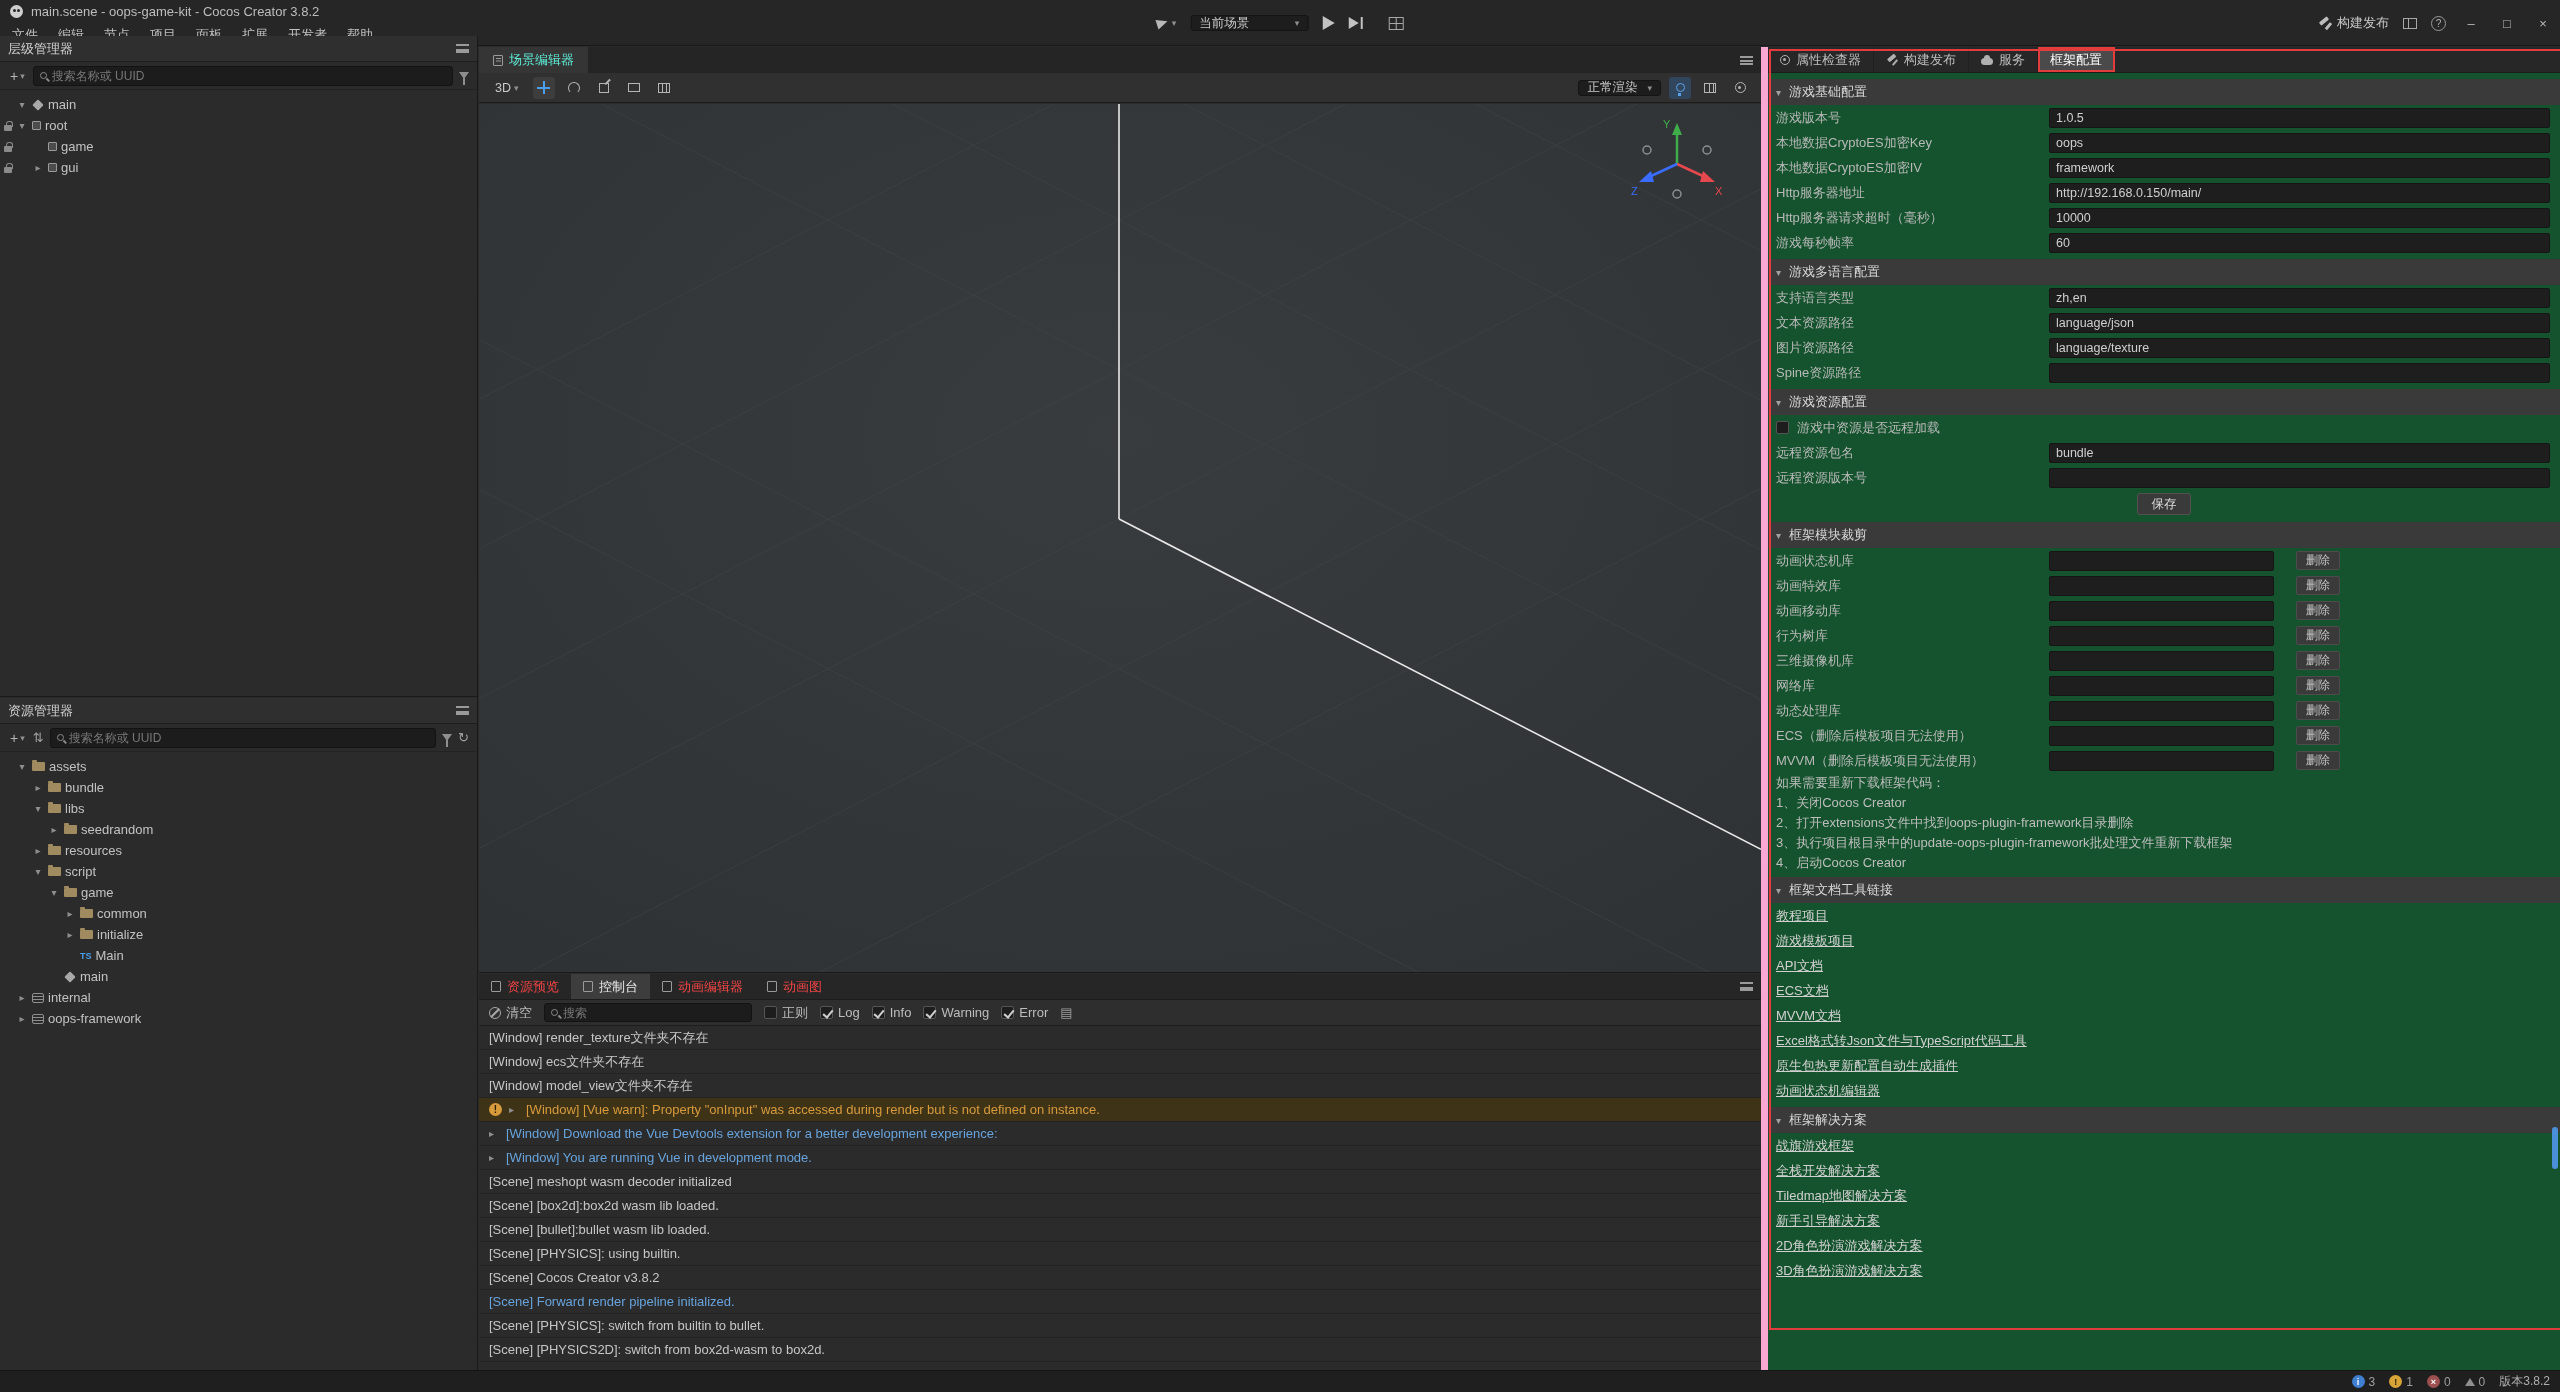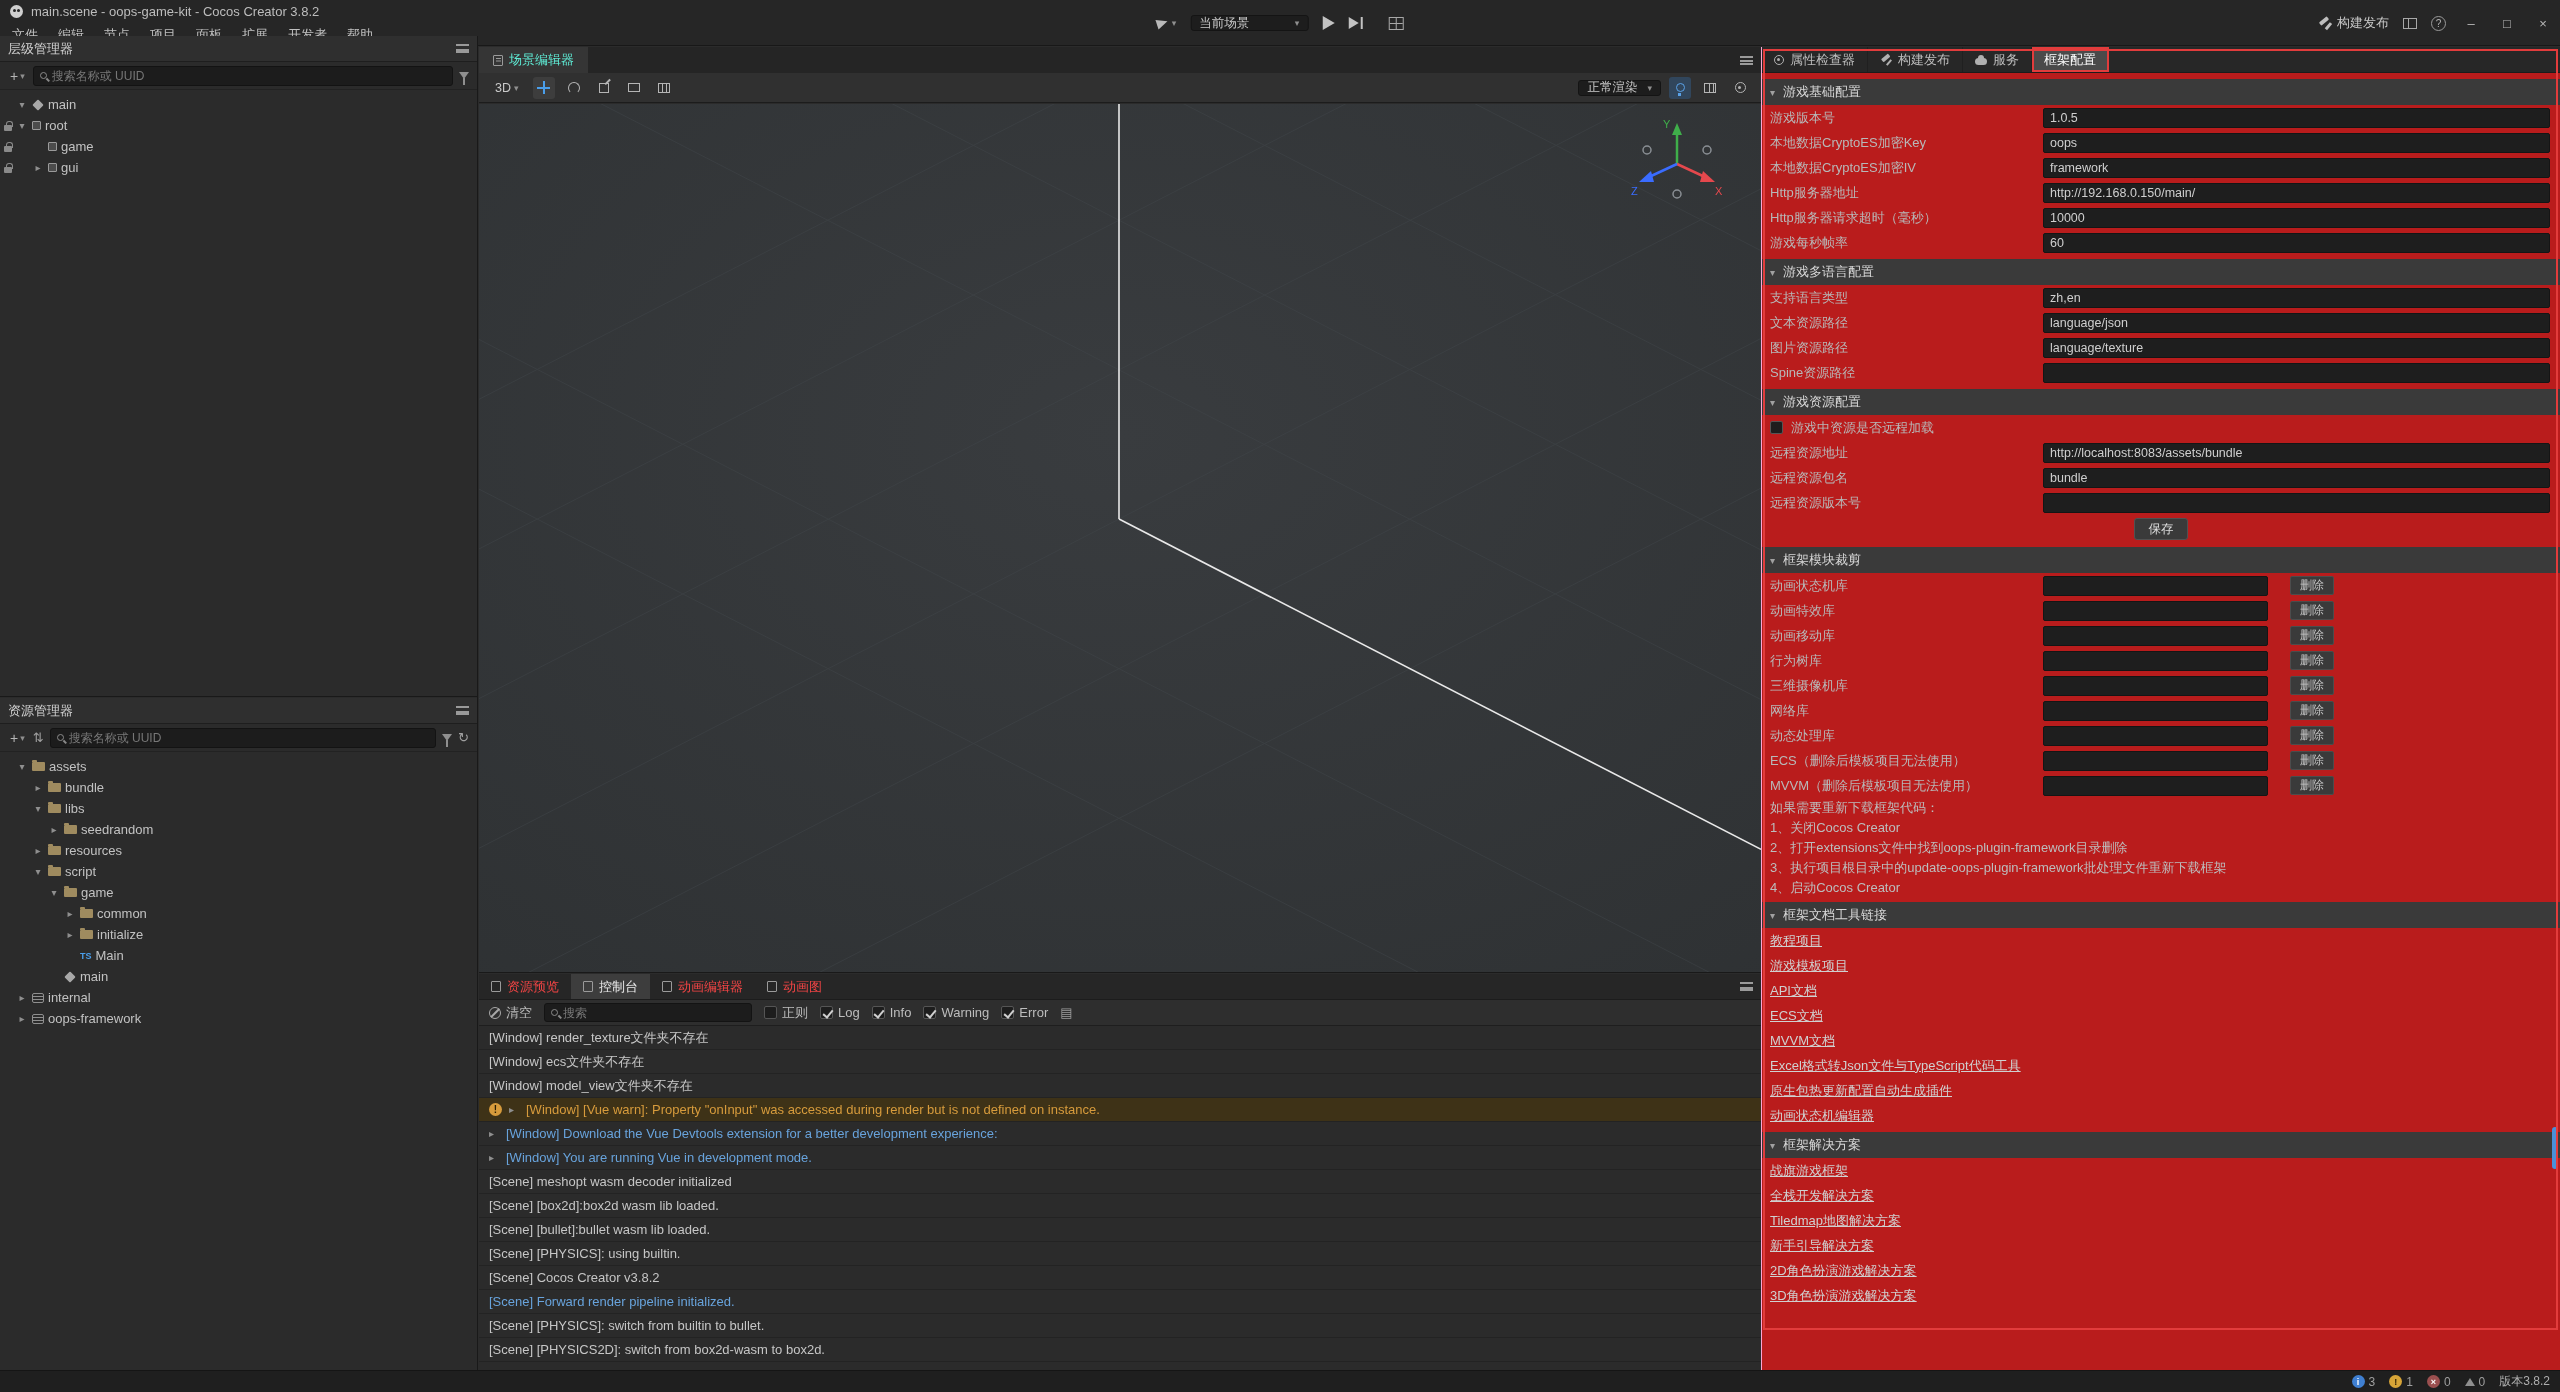--- a/index.html
+++ b/index.html
@@ -115,21 +115,21 @@
   .cb{width:13px;height:13px;background:#1d1d1d;border:1px solid #555;border-radius:2px;position:relative;flex:none;}
   .cb.checked::after{content:'';position:absolute;left:3.5px;top:0.5px;width:4px;height:8px;border-right:2px solid #cfcfcf;border-bottom:2px solid #cfcfcf;transform:rotate(40deg);}
   .console-logs{flex:1;overflow:hidden;background:#2b2b2b;}
   .log-row{height:24px;display:flex;align-items:center;gap:7px;padding:0 10px;border-bottom:1px solid #232323;font-size:13px;color:#c6c6c6;white-space:nowrap;}
   .log-row.warning{background:#3e3217;color:#d79b3c;}
   .log-row.info{color:#68a3dc;}
   .expand{color:#8f8f8f;font-size:10px;width:10px;flex:none;}
   .warn-ic{width:13px;height:13px;border-radius:50%;background:#d79b3c;color:#2a1f06;font-size:10px;font-weight:bold;display:flex;align-items:center;justify-content:center;flex:none;}
 
   
-  .right-col{position:absolute;left:1761px;top:47px;right:0;bottom:22px;background:#b91c1c;border-left:1px solid #f9a8d4;}
+  .right-col{position:absolute;left:1761px;top:47px;right:0;bottom:22px;background:#14532d;border-left:7px solid #f9a8d4;}
   .insp-tabs{height:26px;background:#272727;border-bottom:1px solid #1c1c1c;display:flex;align-items:stretch;}
   .insp-tab{display:flex;align-items:center;gap:6px;padding:0 12px;font-size:13px;color:#bdbdbd;border-right:1px solid #202020;}
   .insp-tab.active{background:#4a4a4a;color:#fff;}
   .insp-tab.annotated{outline:2px solid #e23c3c;outline-offset:-2px;}
   .tab-ic{flex:none;}
   .ic-inspector{width:10px;height:10px;border:1.5px solid #b0b0b0;border-radius:50%;position:relative;}
   .ic-inspector::after{content:'';position:absolute;left:2px;top:2px;width:3px;height:3px;border-radius:50%;background:#b0b0b0;}
   .ic-build{width:12px;height:12px;position:relative;}
   .ic-build::before{content:'';position:absolute;left:1px;top:2px;width:9px;height:3.5px;background:#b0b0b0;border-radius:1px;transform:rotate(-40deg);}
   .ic-build::after{content:'';position:absolute;right:2px;bottom:0;width:2px;height:7px;background:#b0b0b0;transform:rotate(40deg);}
@@ -602,24 +602,20 @@
         </div>
         <div class="sec">
           <span class="sec-arrow">▾</span>
           <span class="sec-label">游戏资源配置</span>
         </div>
         <div class="crow">
           <span class="cb"></span>
           <span class="clabel">游戏中资源是否远程加载</span>
         </div>
         <div class="frow">
-          <span class="flabel">远程资源地址</span>
-          <input class="fin" value="http://localhost:8083/assets/bundle" style="">
-        </div>
-        <div class="frow">
           <span class="flabel">远程资源包名</span>
           <input class="fin" value="bundle" style="">
         </div>
         <div class="frow">
           <span class="flabel">远程资源版本号</span>
           <input class="fin" style="">
         </div>
         <div class="brow">
           <button class="save-btn">保存</button>
         </div>

